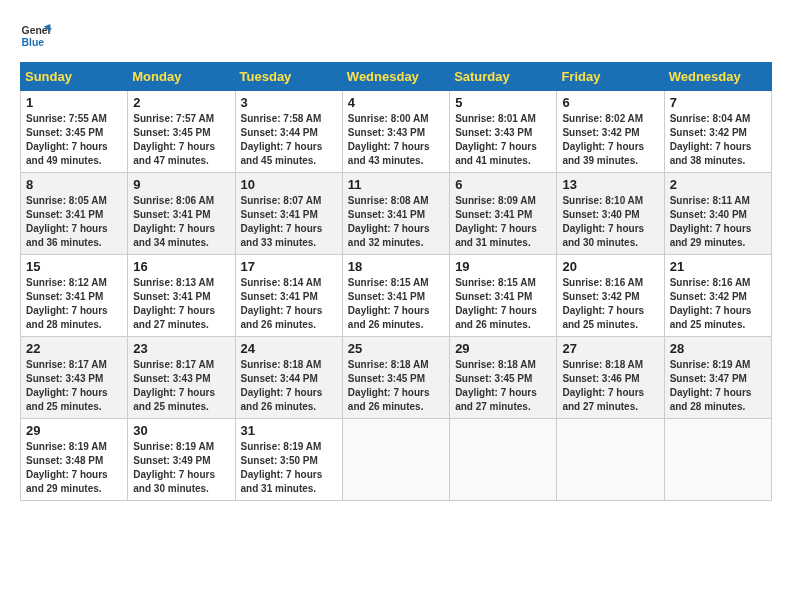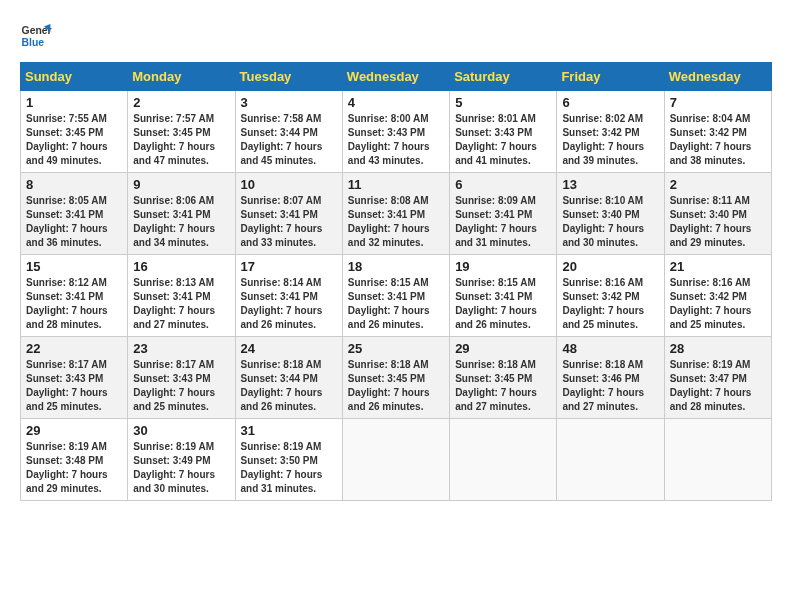--- a/index.html
+++ b/index.html
@@ -217,21 +217,21 @@
         </td>
         <td>
           <span class="day-num">25</span>
           <div class="day-info">Sunrise: 8:18 AM<br>Sunset: 3:45 PM<br>Daylight: 7 hours and 26 minutes.</div>
         </td>
         <td>
           <span class="day-num">29</span>
           <div class="day-info">Sunrise: 8:18 AM<br>Sunset: 3:45 PM<br>Daylight: 7 hours and 27 minutes.</div>
         </td>
         <td>
-          <span class="day-num">48</span>
+          <span class="day-num">27</span>
           <div class="day-info">Sunrise: 8:18 AM<br>Sunset: 3:46 PM<br>Daylight: 7 hours and 27 minutes.</div>
         </td>
         <td>
           <span class="day-num">28</span>
           <div class="day-info">Sunrise: 8:19 AM<br>Sunset: 3:47 PM<br>Daylight: 7 hours and 28 minutes.</div>
         </td>
       </tr>
       <tr>
         <td>
           <span class="day-num">29</span>

